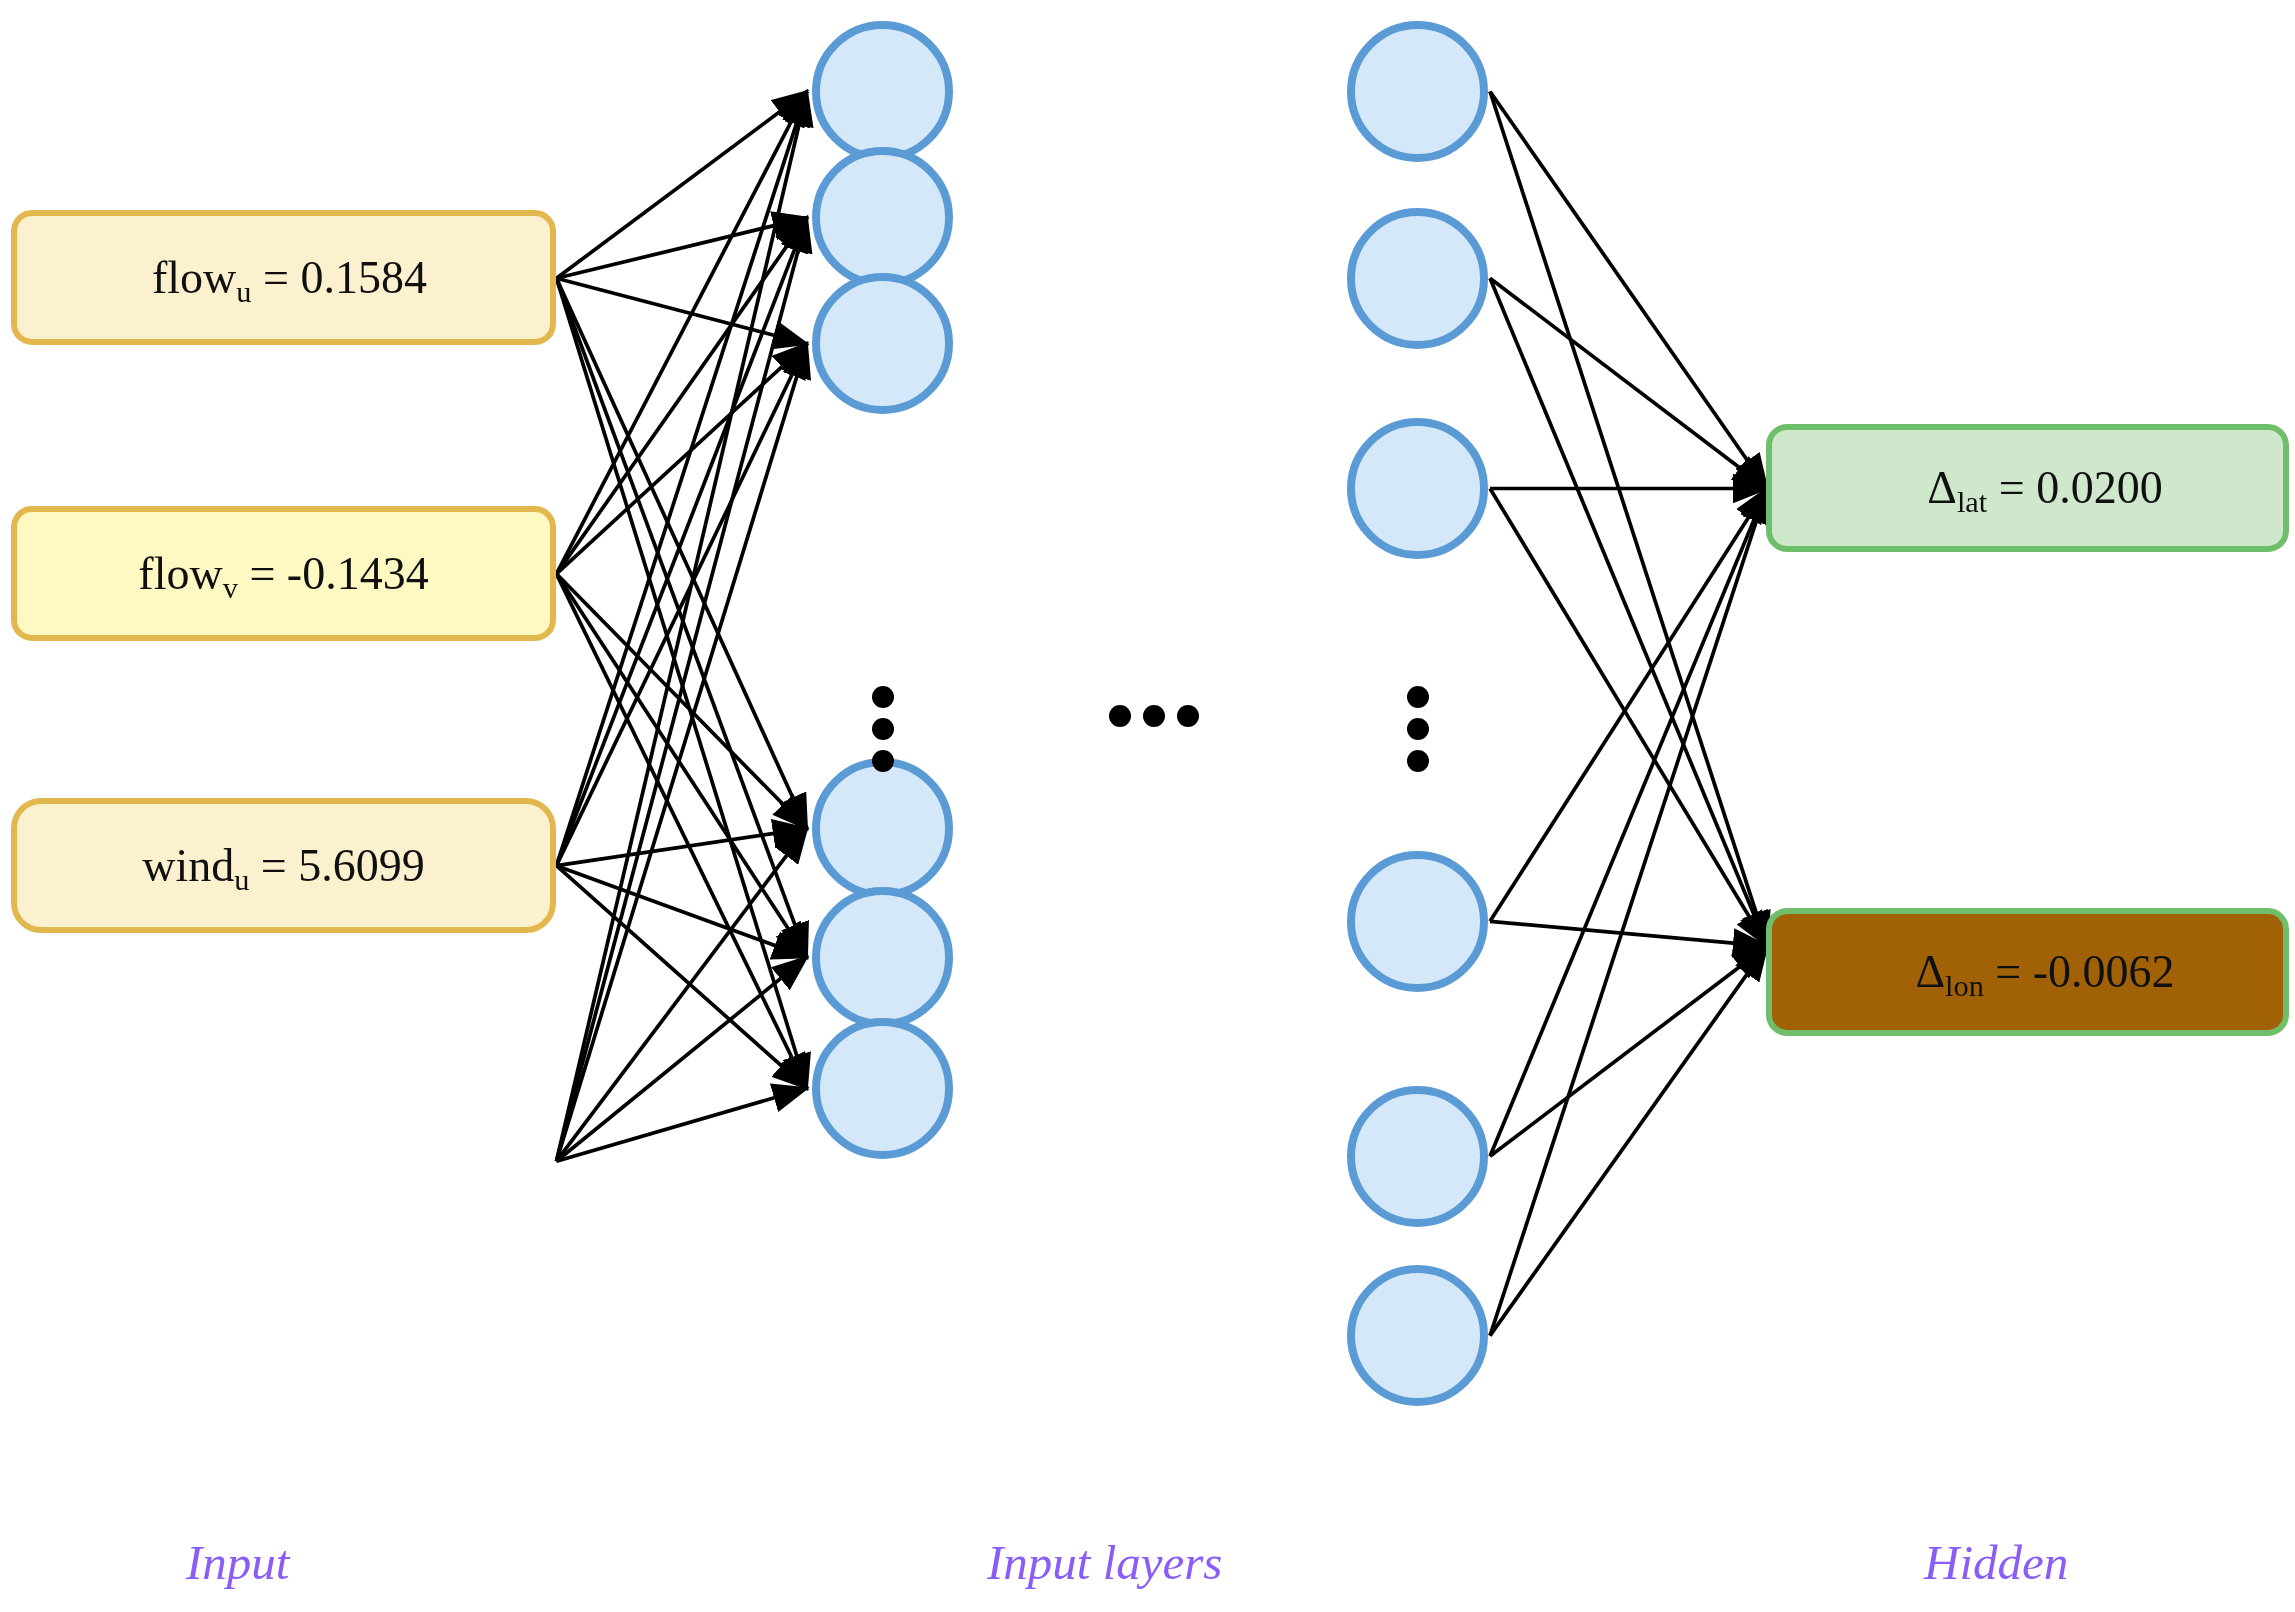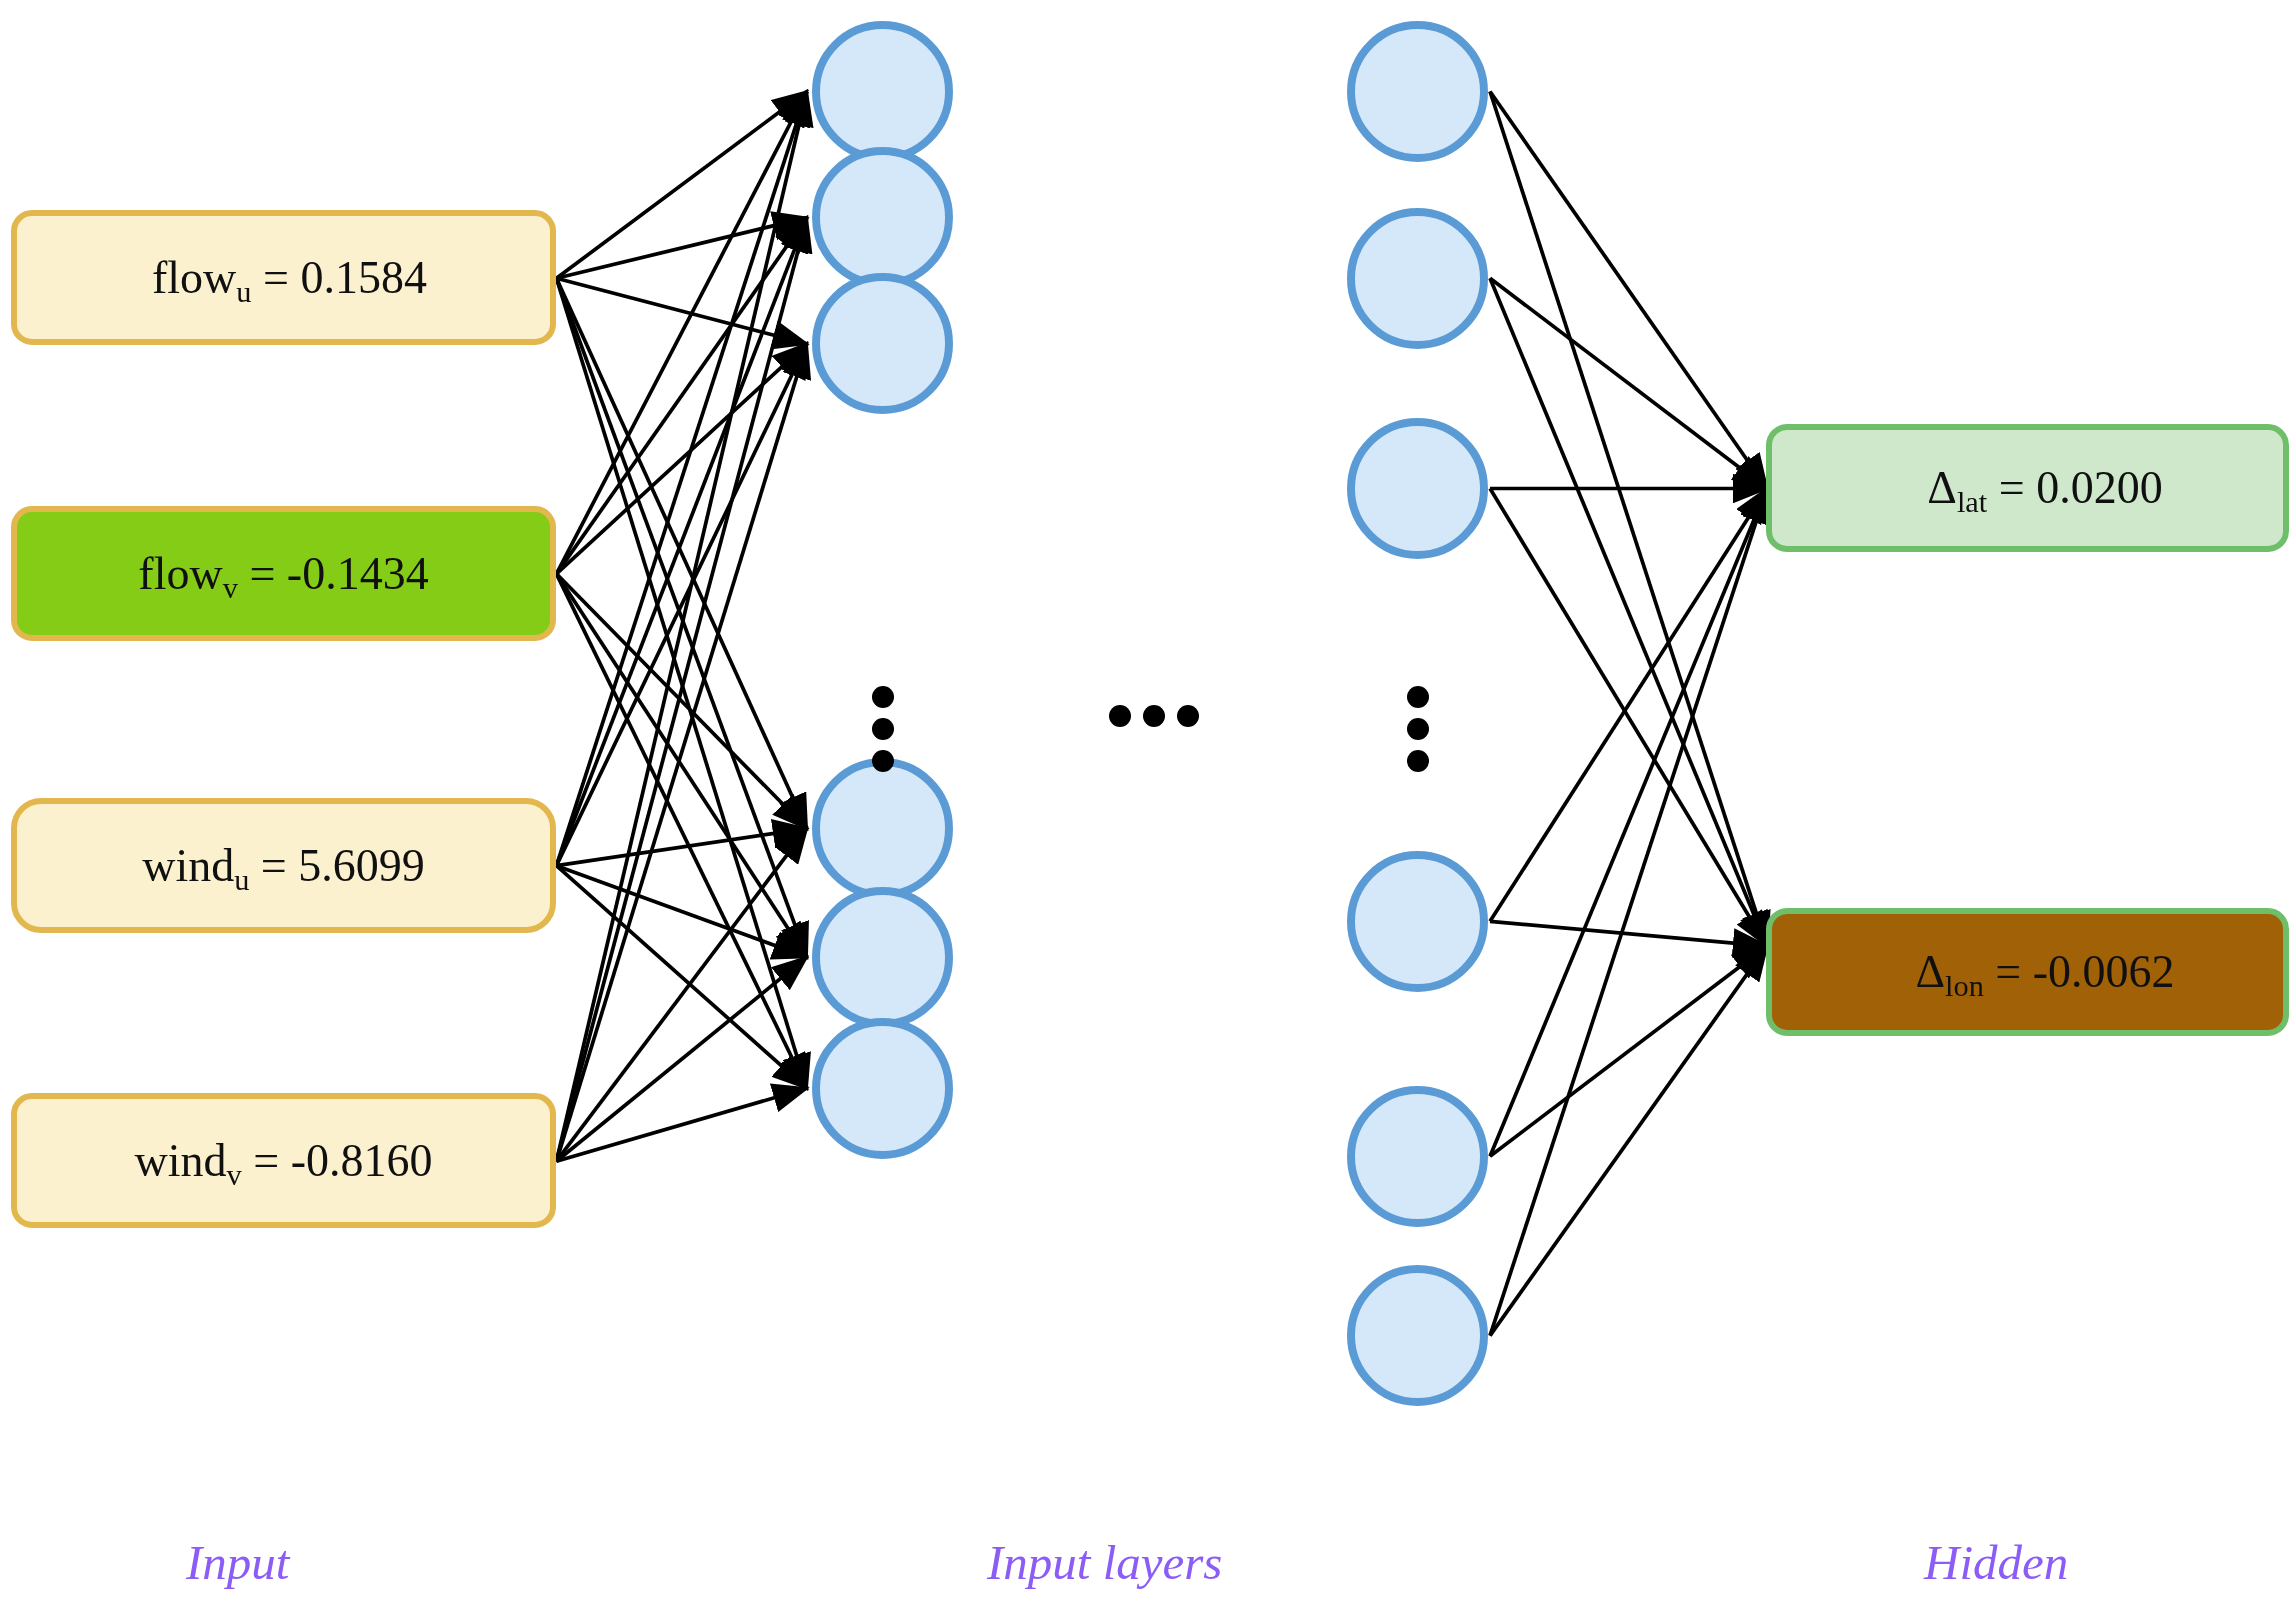--- a/index.html
+++ b/index.html
@@ -156,31 +156,28 @@
       <line x1="2410" y1="1870" x2="2858" y2="1530"></line>
       <line x1="2410" y1="2160" x2="2858" y2="790"></line>
       <line x1="2410" y1="2160" x2="2858" y2="1530"></line>
     </g>
   </svg>
 
   <div class="iobox inbox" style="left: 11px; top: 210px; background: rgb(252, 241, 207); border-color: rgb(226, 184, 78); padding-left: 12px;">
     <span class="boxlabel">flow<sub>u</sub> = 0.1584</span>
   </div>
 
-  <div class="iobox inbox" style="left: 11px; top: 506px; background: #84cc16; border-color: rgb(226, 184, 78);">
+  <div class="iobox inbox" style="left: 11px; top: 506px; background: #fef9c3; border-color: rgb(226, 184, 78);">
     <span class="boxlabel">flow<sub>v</sub> = -0.1434</span>
   </div>
 
   <div class="iobox inbox" style="left: 11px; top: 798px; background: rgb(252, 241, 207); border-color: rgb(226, 184, 78); border-radius: 30px;">
     <span class="boxlabel">wind<sub>u</sub> = 5.6099</span>
   </div>
 
-  <div class="iobox inbox" style="left: 11px; top: 1093px; background: rgb(252, 241, 207); border-color: rgb(226, 184, 78);">
-    <span class="boxlabel">wind<sub>v</sub> = -0.8160</span>
-  </div>
 
   <div class="node" style="left: 812px; top: 21px; background: rgb(213, 232, 250); border-color: rgb(91, 155, 213);"></div>
   <div class="node" style="left: 812px; top: 147px; background: rgb(213, 232, 250); border-color: rgb(91, 155, 213);"></div>
   <div class="node" style="left: 812px; top: 273px; background: rgb(213, 232, 250); border-color: rgb(91, 155, 213);"></div>
   <div class="node" style="left: 812px; top: 758px; background: rgb(213, 232, 250); border-color: rgb(91, 155, 213);"></div>
   <div class="node" style="left: 812px; top: 887px; background: rgb(213, 232, 250); border-color: rgb(91, 155, 213);"></div>
   <div class="node" style="left: 812px; top: 1018px; background: rgb(213, 232, 250); border-color: rgb(91, 155, 213);"></div>
 
   <div class="vdots" style="left:861px; top:679px; width:43px; height:99px;">
     <span class="dot"></span>

